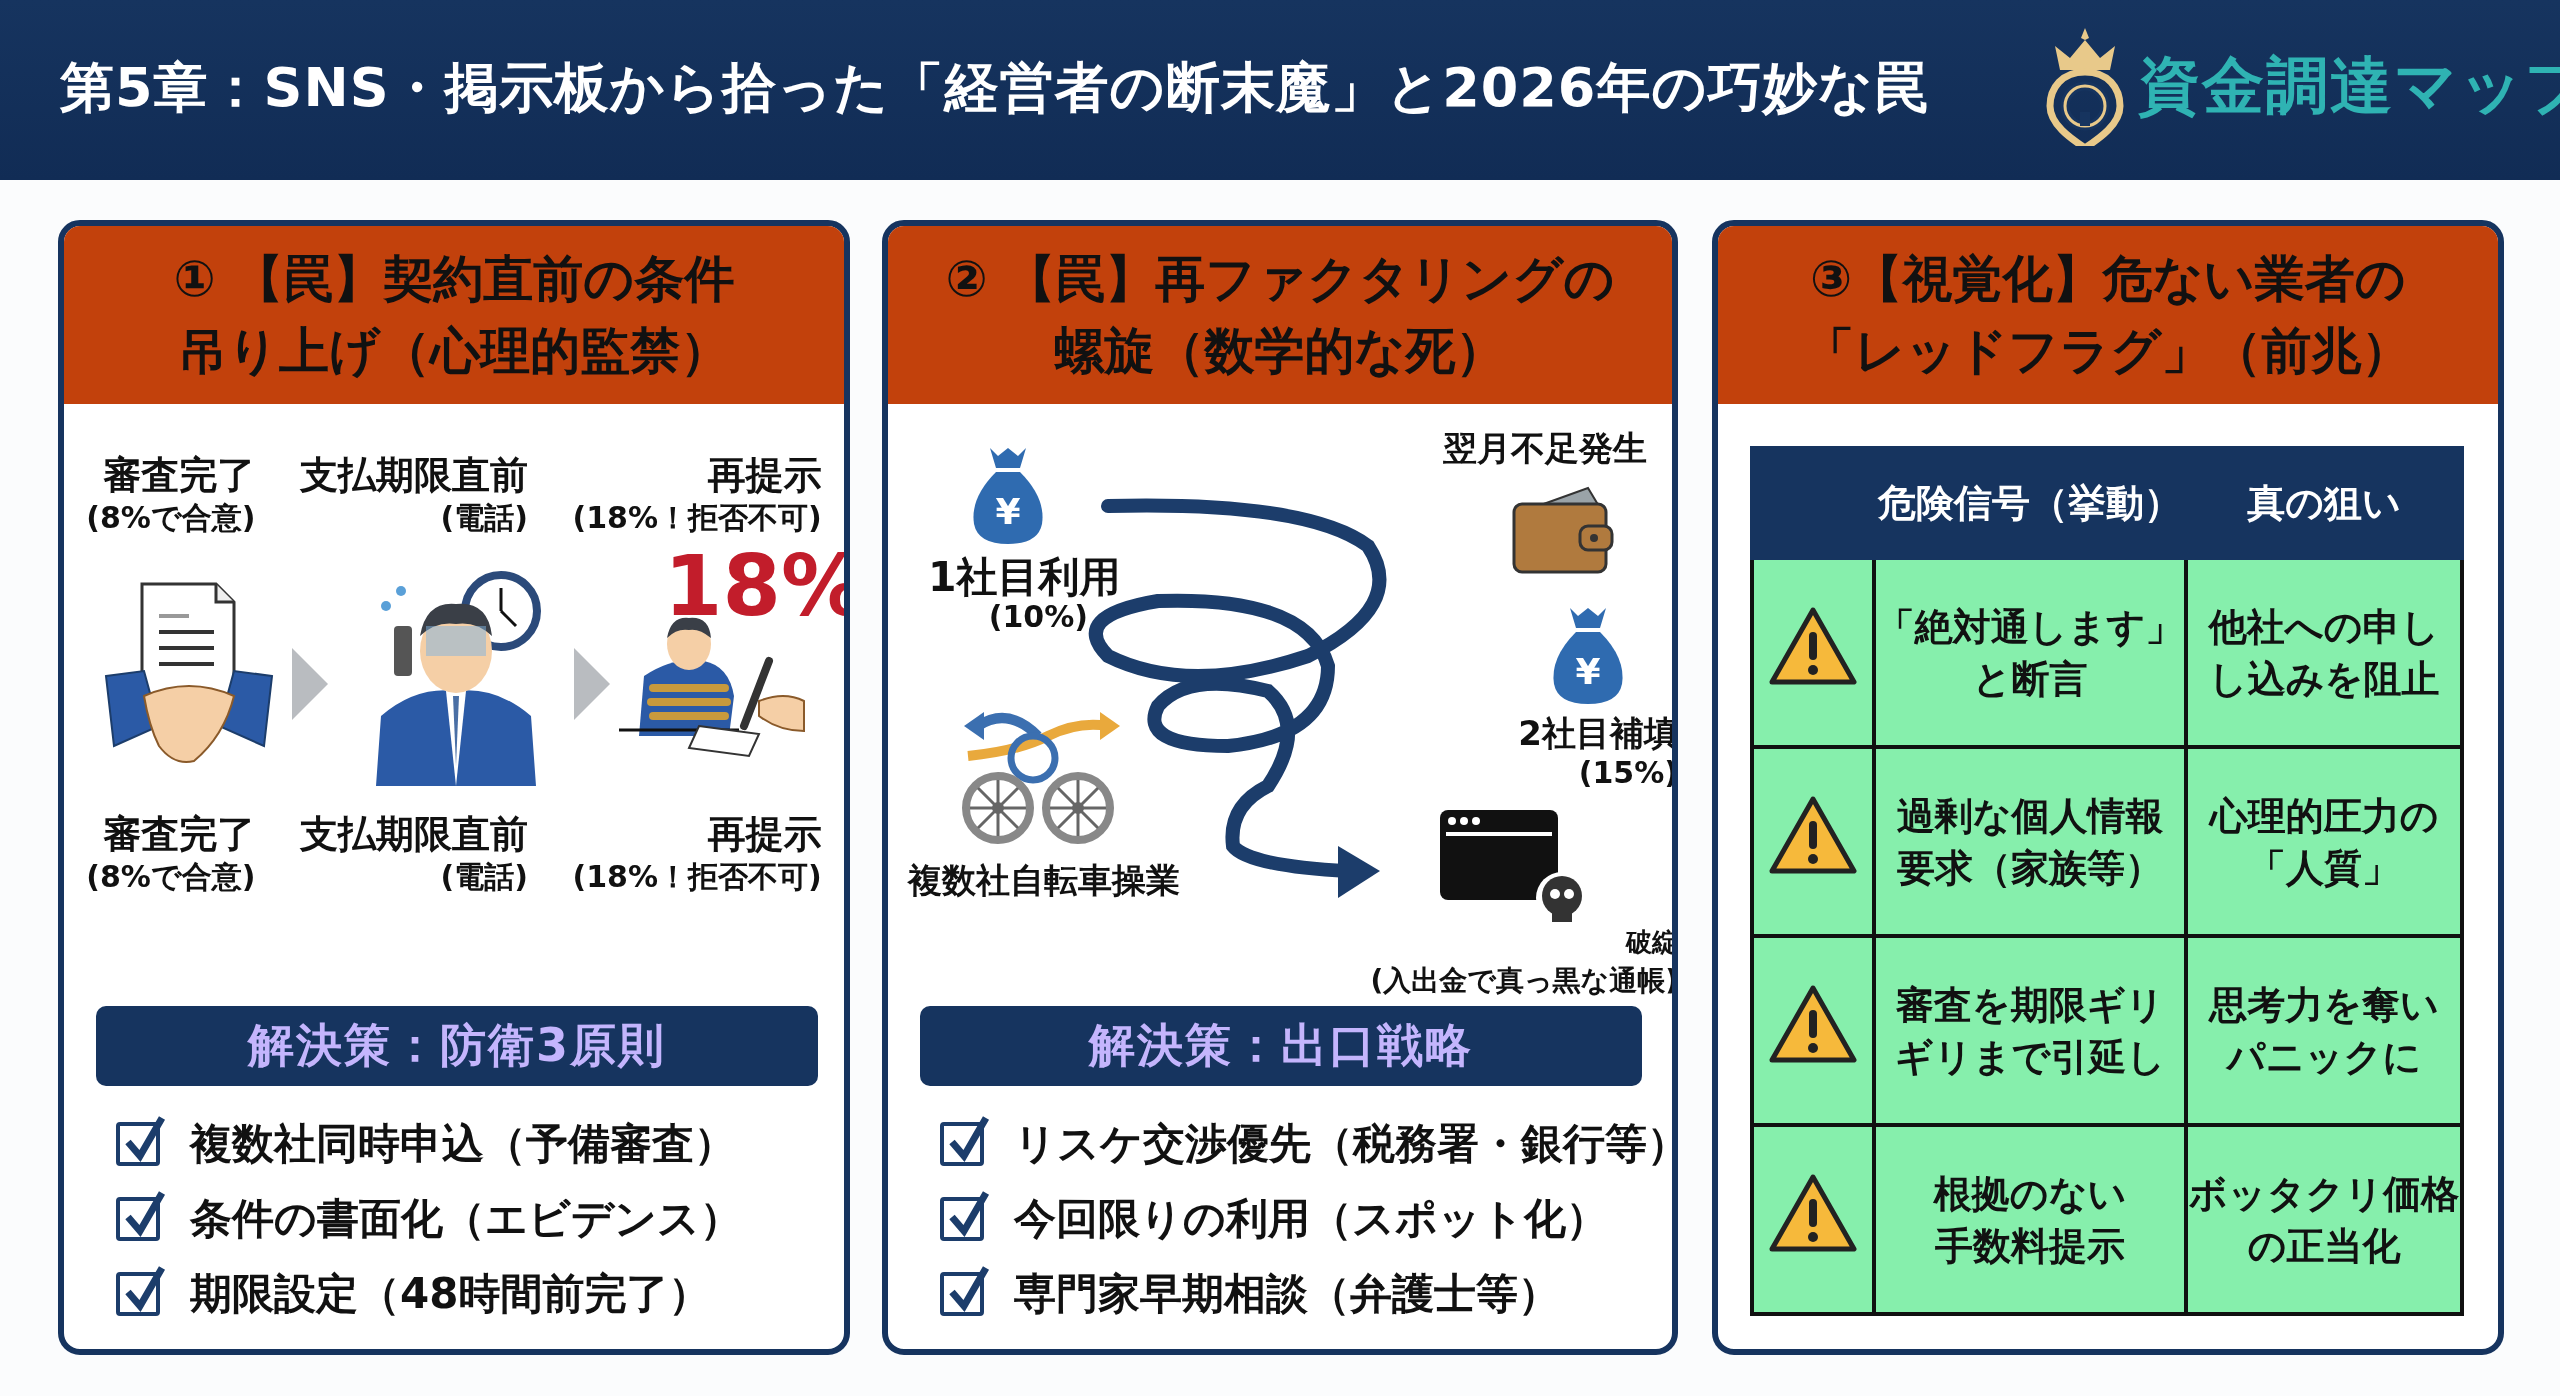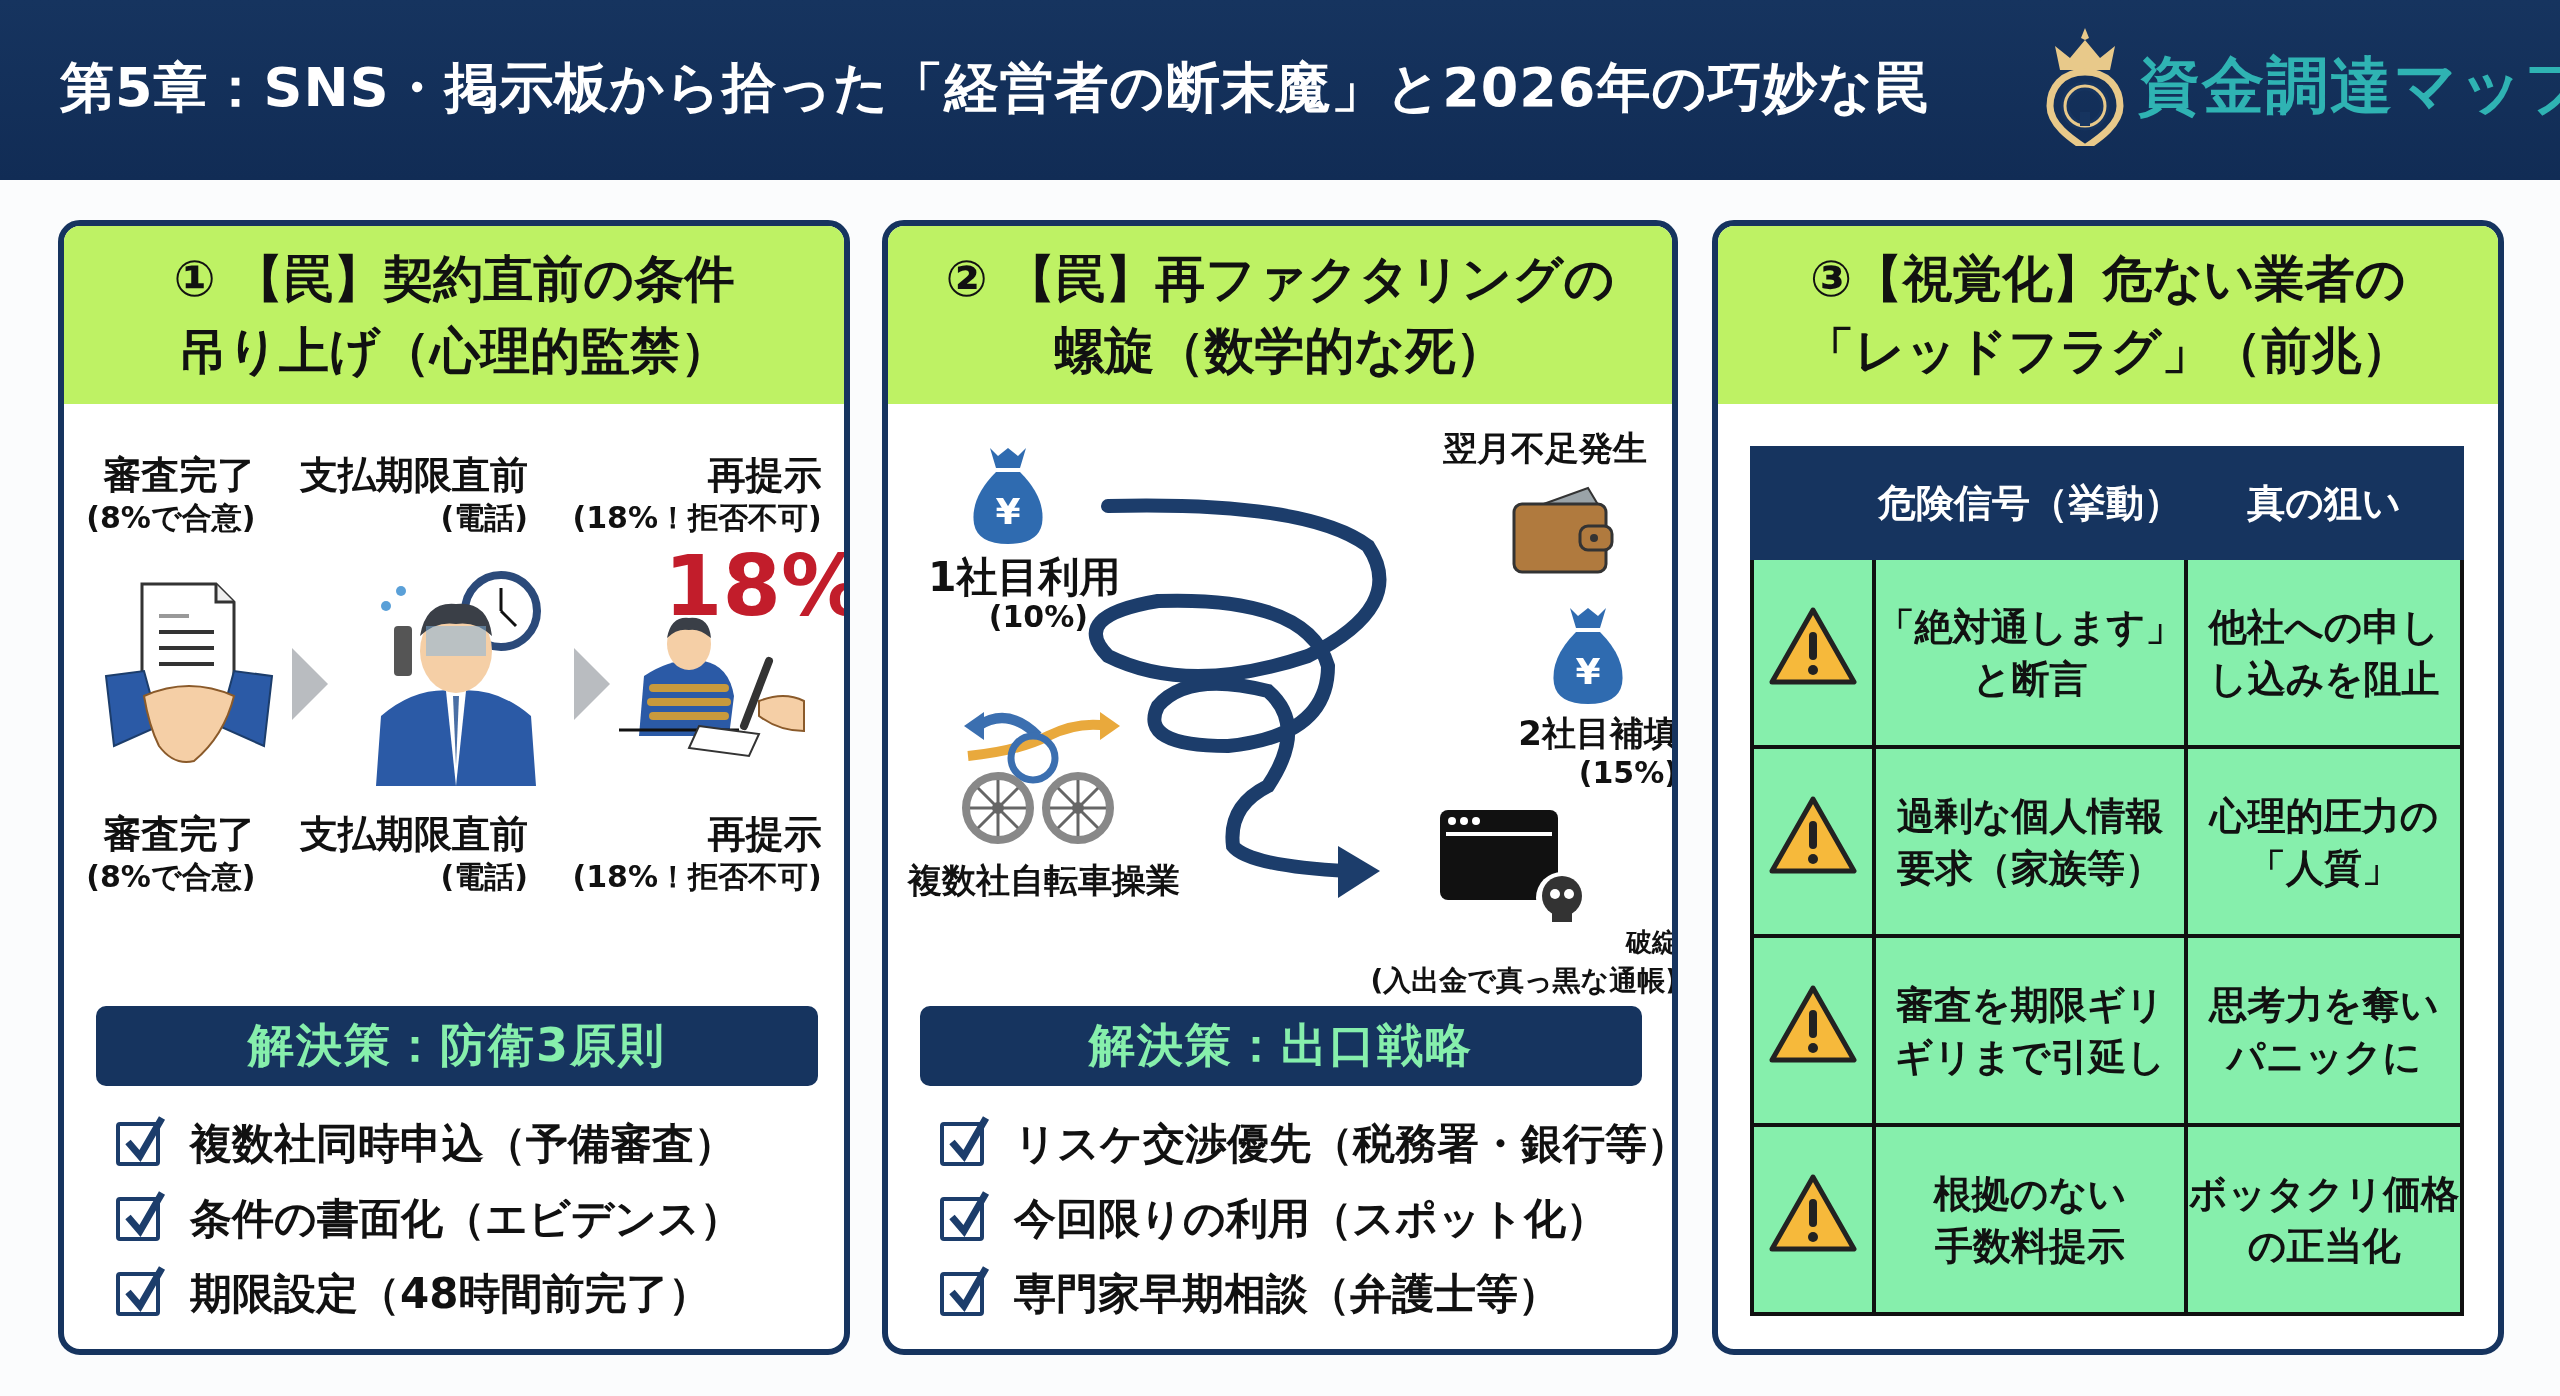--- a/index.html
+++ b/index.html
@@ -3,33 +3,33 @@
 <meta charset="utf-8">
 <style>
 *{box-sizing:border-box;margin:0;padding:0}
 html,body{width:2560px;height:1396px;background:#fbfcfd;overflow:hidden;font-family:"DejaVu Sans","Liberation Sans",sans-serif;color:#111}
 .header{position:absolute;left:0;top:0;width:2560px;height:180px;background:linear-gradient(180deg,#16345f 0%,#112c55 100%);}
 .header-title{position:absolute;left:60px;top:52px;font-size:54px;font-weight:bold;color:#fff;letter-spacing:1px;white-space:nowrap}
 .logo{position:absolute;left:2040px;top:26px;display:flex;align-items:center}
 .logo-mark{width:90px;height:120px;position:relative}
 .logo-text{font-size:62px;font-weight:bold;color:#2fb3b3;margin-left:8px;letter-spacing:2px;white-space:nowrap}
 .panel{position:absolute;top:220px;height:1135px;border:6px solid #16345f;border-radius:22px;background:#fff;overflow:hidden}
-.panel-head{height:178px;background:#bef264;display:flex;flex-direction:column;align-items:center;justify-content:center;font-size:50px;font-weight:bold;line-height:72px;text-align:center;color:#111;white-space:nowrap}
+.panel-head{height:178px;background:#c2410c;display:flex;flex-direction:column;align-items:center;justify-content:center;font-size:50px;font-weight:bold;line-height:72px;text-align:center;color:#111;white-space:nowrap}
 #p1{left:58px;width:792px}
 #p2{left:882px;width:796px}
 #p3{left:1712px;width:792px}
 
 .steps{position:absolute;left:0;width:100%;display:flex;justify-content:space-around;text-align:right}
 .step-t{font-size:38px;font-weight:bold;line-height:46px}
 .step-s{font-size:30px;font-weight:bold;line-height:40px}
 .illus-row{position:absolute;top:340px;left:0;width:100%;height:230px}
 .illus{position:absolute}
 .chev{position:absolute;width:0;height:0;border-top:36px solid transparent;border-bottom:36px solid transparent;border-left:36px solid #b9bcc0}
 .big18{position:absolute;left:600px;top:318px;font-size:84px;font-weight:bold;color:#c21d2b;line-height:84px}
-.sol-bar{position:absolute;height:80px;background:#16345f;border-radius:10px;color:#86efac;font-size:46px;font-weight:bold;display:flex;align-items:center;justify-content:center;letter-spacing:2px}
+.sol-bar{position:absolute;height:80px;background:#16345f;border-radius:10px;color:#c4b5fd;font-size:46px;font-weight:bold;display:flex;align-items:center;justify-content:center;letter-spacing:2px}
 .check-list{position:absolute;list-style:none}
 .check-list li{display:flex;align-items:center;height:75px;font-size:42px;font-weight:bold;white-space:nowrap}
 .cbox{width:44px;height:44px;border:4px solid #1c3d6b;border-radius:4px;position:relative;margin-right:30px;flex:none}
 .cbox svg{position:absolute;left:2px;top:-14px}
 
 .lbl{position:absolute;text-align:right;font-weight:bold;white-space:nowrap}
 
 .rf-table{position:absolute;left:32px;top:220px;width:714px;border-collapse:collapse}
 .rf-table th,.rf-table td{border:4px solid #111;text-align:center;font-weight:bold}
 .rf-table th{background:#16345f;color:#fff;font-size:38px;height:110px;border-color:#16345f}

